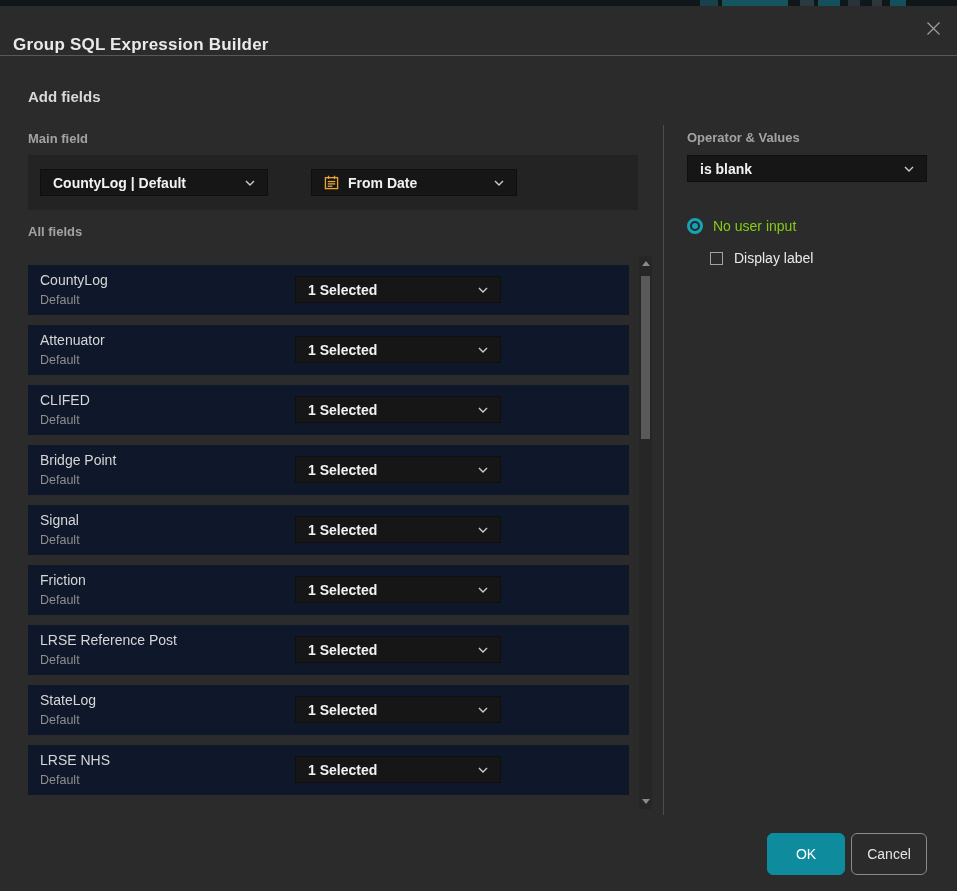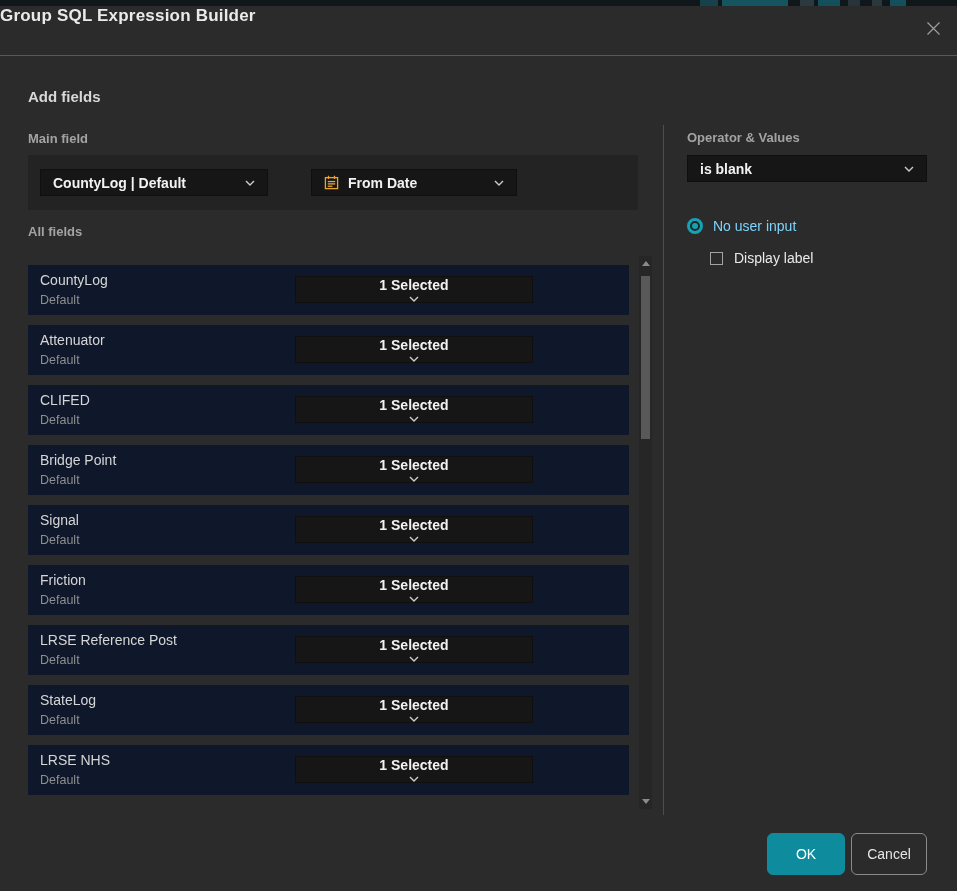--- a/index.html
+++ b/index.html
@@ -13,21 +13,21 @@
   .backdrop-strip { position: absolute; top: 0; left: 0; width: 957px; height: 6px; background: #10171b; }
   .backdrop-strip .frag { position: absolute; top: 0; height: 6px; }
 
   .dialog {
     position: absolute; top: 6px; left: 0; width: 957px; height: 885px;
     background: #2b2b2b; color: #e8e8e8;
   }
   .titlebar {
     position: absolute; top: 0; left: 0; right: 0; height: 50px;
     border-bottom: 1px solid #585858;
-    display: flex; align-items: flex-start; 
+    display: flex; align-items: flex-end; padding-left: 13px;
   }
   .title { font-size: 17px; font-weight: 700; color: #eaeaea; letter-spacing: .2px; }
   .close-btn {
     position: absolute; right: 14px; top: 14px; width: 20px; height: 20px;
     display: flex; align-items: center; justify-content: center; cursor: pointer;
     background: transparent; border: none;
   }
 
   .section-heading { position: absolute; left: 28px; top: 82px; font-size: 15px; font-weight: 700; color: #d8d8d8; }
   .field-label { position: absolute; font-size: 13px; font-weight: 700; color: #a3a3a3; }
@@ -50,21 +50,21 @@
   }
   .main-panel .layer-select { position: absolute; left: 12px; top: 14px; width: 228px; }
   .main-panel .date-select  { position: absolute; left: 267px; top: 14px; width: 206px; margin-left: 16px; }
 
   .rows { position: absolute; left: 28px; top: 259px; width: 601px; }
   .field-row {
     position: relative; height: 50px; margin-bottom: 10px; background: #0f172a;
   }
   .row-title { position: absolute; left: 12px; top: 7px;  font-size: 14px; color: #d6d6d6; }
   .row-sub   { position: absolute; left: 12px; top: 28px; font-size: 12.5px; color: #8f8f8f; }
-  .field-row .select { position: absolute; left: 267px; top: 11px; width: 238px; flex-direction: column; }
+  .field-row .select { position: absolute; left: 267px; top: 11px; width: 206px; }
 
   
   .scrollbar {
     position: absolute; left: 639px; top: 250px; width: 13px; height: 553px;
     background: #262626;
   }
   .sb-arrow-up, .sb-arrow-down {
     position: absolute; left: 3px; width: 0; height: 0;
     border-left: 4px solid transparent; border-right: 4px solid transparent;
   }
@@ -77,21 +77,21 @@
   
   .operator-select { position: absolute; left: 687px; top: 149px; width: 240px; }
 
   .radio-row { position: absolute; left: 687px; top: 212px; display: flex; align-items: center; gap: 10px; cursor: pointer; }
   .radio-outer {
     width: 16px; height: 16px; border-radius: 50%;
     border: 3px solid #14a3b4; background: #262626;
     display: flex; align-items: center; justify-content: center;
   }
   .radio-dot { width: 6px; height: 6px; border-radius: 50%; background: #14a3b4; }
-  .radio-label { font-size: 14px; color: #7dd3fc; }
+  .radio-label { font-size: 14px; color: #84cc16; }
 
   .checkbox-row { position: absolute; left: 710px; top: 244px; display: flex; align-items: center; gap: 11px; cursor: pointer; }
   .checkbox-box { width: 13px; height: 13px; border: 1.5px solid #a3a3a3; background: transparent; }
   .checkbox-label { font-size: 14px; color: #eaeaea; }
 
   
   .btn {
     position: absolute; top: 827px; height: 42px; font-size: 14px;
     display: flex; align-items: center; justify-content: center; cursor: pointer;
     font-family: inherit;

